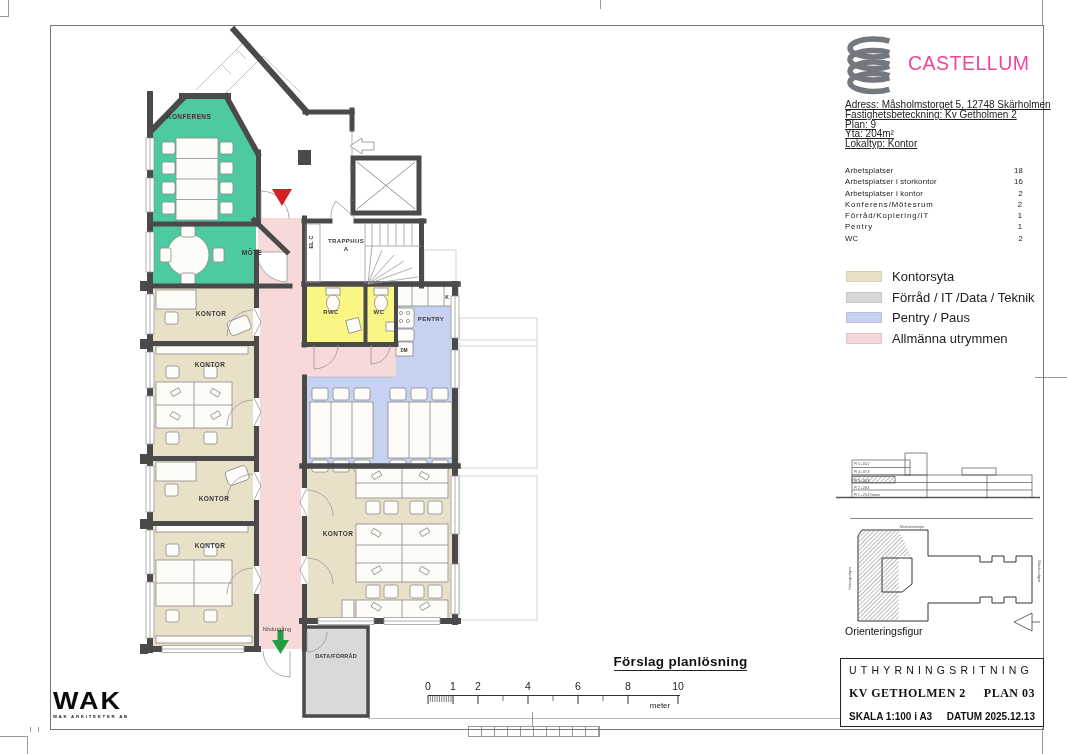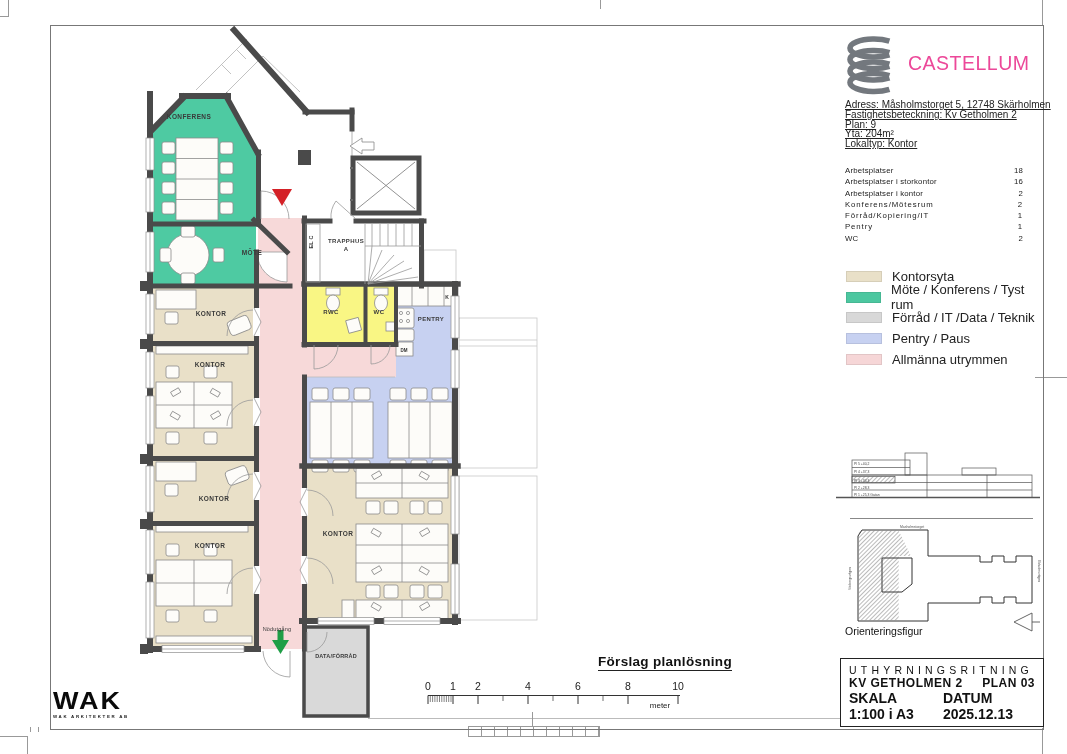--- a/index.html
+++ b/index.html
@@ -24,24 +24,24 @@
   .legend .item{display:flex;align-items:center;height:20.8px;}
   .legend .sw{width:34px;height:9px;margin-right:10px;border:.5px solid rgba(0,0,0,.08);}
   .legend .lbl{font-size:13px;color:#222;}
   .divline{position:absolute;background:#888;}
   .caption{position:absolute;left:845px;top:625px;font-size:10.5px;color:#111;}
   
   .tblock{position:absolute;left:840px;top:658px;width:204px;height:69px;border:1.6px solid #222;
           box-sizing:border-box;background:#fff;padding:5px 8px 4px 8px;display:flex;
           flex-direction:column;justify-content:space-between;}
   .tb1{font-size:10.5px;font-weight:400;letter-spacing:4.2px;white-space:nowrap;color:#111;}
-  .tb2{display:flex;justify-content:space-between;font-size:12px;font-weight:700;color:#111;letter-spacing:.5px;}
-  .tb3{display:flex;justify-content:space-between;font-size:14px;font-weight:700;color:#111;gap:7px;}
+  .tb2{display:flex;justify-content:space-between;font-size:12px;font-weight:700;color:#111;letter-spacing:.5px;font-family:Liberation Serif, serif;}
+  .tb3{display:flex;justify-content:space-between;font-size:10px;font-weight:700;color:#111;gap:7px;}
   
-  .ftitle{position:absolute;left:598px;top:652px;width:165px;}
+  .ftitle{position:absolute;left:598px;top:652px;width:165px;text-align:center;}
   .ftitle span{display:inline-block;font-size:13.5px;font-weight:600;color:#111;
                border-bottom:1.4px solid #222;padding-bottom:1px;letter-spacing:.3px;}
   
   .wak{position:absolute;left:53px;top:690px;}
   .wak .big{font-size:27px;font-weight:900;letter-spacing:2px;color:#0a0a0a;
             transform:scaleY(.88);transform-origin:left top;line-height:26px;}
   .wak .sub{font-size:4.4px;letter-spacing:1.7px;color:#222;margin-top:-2px;font-weight:700;}
   
   svg text{font-family:"Liberation Sans", sans-serif;}
   .tiny{font-size:3.4px;fill:#444;}
@@ -427,24 +427,20 @@
         <span>2</span>
       </div>
   </div>
 
   <div class="legend">
     <div class="item">
         <span class="sw" style="background: rgb(233, 224, 200);"></span>
         <span class="lbl">Kontorsyta</span>
       </div>
     <div class="item">
-        <span class="sw" style="background: rgb(76, 199, 160);"></span>
-        <span class="lbl">Möte / Konferens / Tyst rum</span>
-      </div>
-    <div class="item">
         <span class="sw" style="background: rgb(216, 216, 216);"></span>
         <span class="lbl">Förråd / IT /Data / Teknik</span>
       </div>
     <div class="item">
         <span class="sw" style="background: rgb(199, 209, 241);"></span>
         <span class="lbl">Pentry / Paus</span>
       </div>
     <div class="item">
         <span class="sw" style="background: rgb(246, 214, 215);"></span>
         <span class="lbl">Allmänna utrymmen</span>

